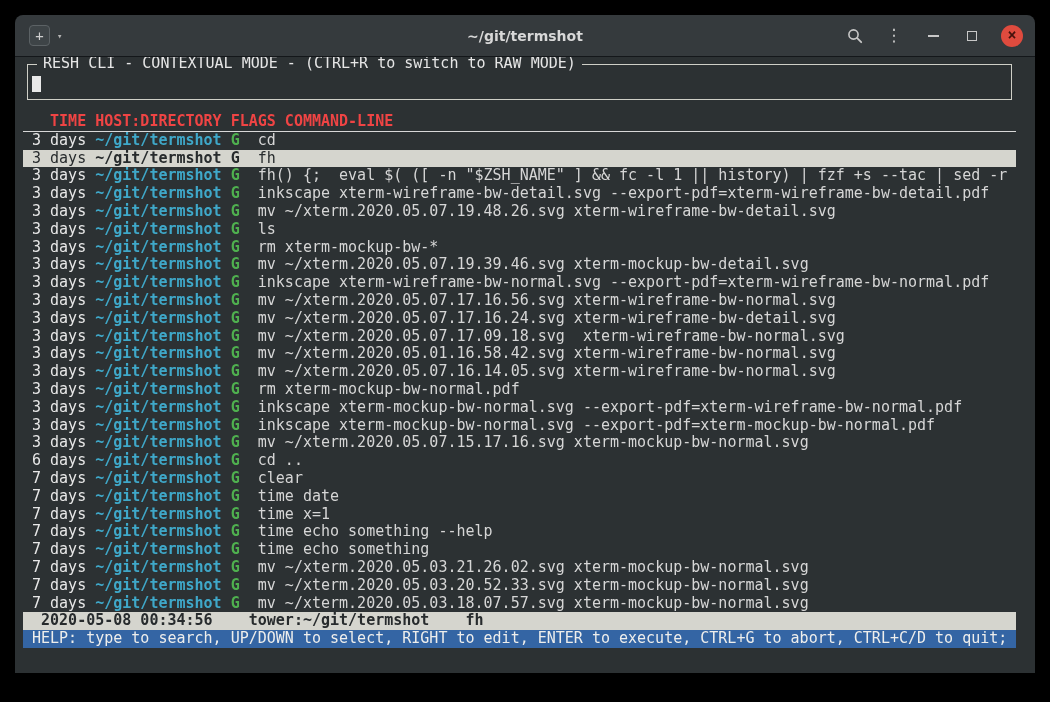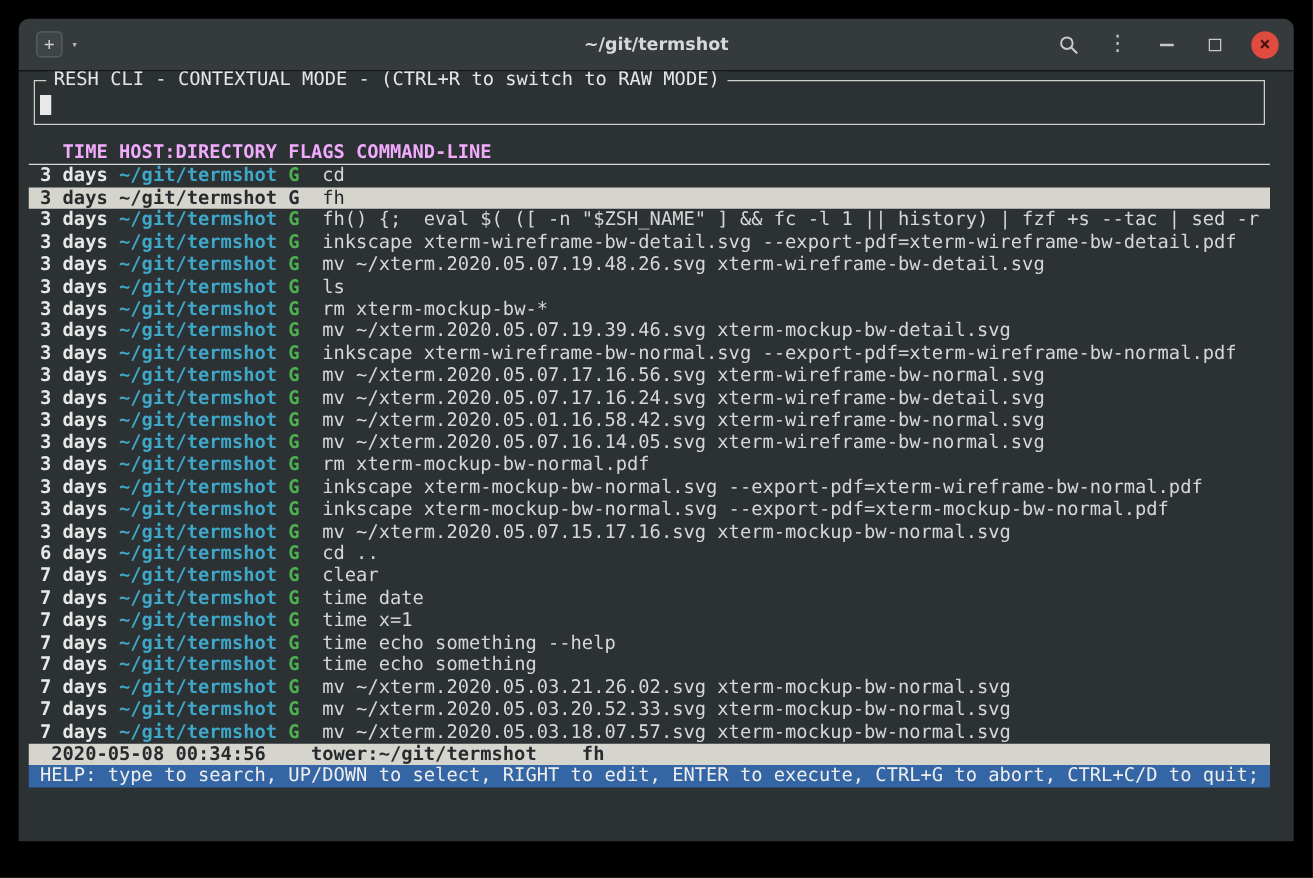--- a/index.html
+++ b/index.html
@@ -36,24 +36,24 @@
   
   .terminal{position:absolute;left:0;top:42px;width:1020px;height:616px;background:var(--terminal-bg);
             padding:2px 0 0 8px;font-size:15px;line-height:17.8px;color:var(--text);overflow:hidden}
 
   .search-box{position:relative;margin:5px 0 0 4px;width:985px;height:36px;border:1px solid var(--border-light)}
   .box-title{position:absolute;top:-10px;left:9px;background:var(--terminal-bg);padding:0 6px;
              color:#e6e6e6;font-size:15px;white-space:pre}
   .cursor{position:absolute;left:4px;top:11px;width:9px;height:16px;background:#e9e9e9}
 
   .pline{padding-left:9px;width:993px;white-space:pre;overflow:hidden}
-  .list-header{margin-top:13px;font-weight:bold;color:#f0abfc;border-bottom:1px solid #d8d8d8}
+  .list-header{margin-top:13px;font-weight:bold;color:#ef4444;border-bottom:1px solid #d8d8d8}
 
   .row{height:17.8px}
-  .row .t{font-weight:bold;color:#e8e8e8}
+  .row .t{font-weight:normal;color:#e8e8e8}
   .row .d{font-weight:bold;color:var(--directory-cyan)}
   .row .g{font-weight:bold;color:var(--flag-green)}
   .row .c{color:var(--text)}
   .row.selected{background:var(--selection-bg)}
   .row.selected .t,.row.selected .d,.row.selected .g,.row.selected .c{color:var(--selection-fg)}
 
   .status-bar{background:var(--status-bg);color:var(--status-fg);font-weight:bold}
   .help-bar{background:var(--help-bg);color:var(--help-fg)}
 </style>
 </head>
@@ -107,20 +107,21 @@
         <div class="pline row selected"><span class="t">3 days</span> <span class="d">~/git/termshot</span> <span class="g">G</span>  <span class="c">fh</span></div>
         <div class="pline row"><span class="t">3 days</span> <span class="d">~/git/termshot</span> <span class="g">G</span>  <span class="c">fh() {;  eval $( ([ -n "$ZSH_NAME" ] &amp;&amp; fc -l 1 || history) | fzf +s --tac | sed -r</span></div>
         <div class="pline row"><span class="t">3 days</span> <span class="d">~/git/termshot</span> <span class="g">G</span>  <span class="c">inkscape xterm-wireframe-bw-detail.svg --export-pdf=xterm-wireframe-bw-detail.pdf</span></div>
         <div class="pline row"><span class="t">3 days</span> <span class="d">~/git/termshot</span> <span class="g">G</span>  <span class="c">mv ~/xterm.2020.05.07.19.48.26.svg xterm-wireframe-bw-detail.svg</span></div>
         <div class="pline row"><span class="t">3 days</span> <span class="d">~/git/termshot</span> <span class="g">G</span>  <span class="c">ls</span></div>
         <div class="pline row"><span class="t">3 days</span> <span class="d">~/git/termshot</span> <span class="g">G</span>  <span class="c">rm xterm-mockup-bw-*</span></div>
         <div class="pline row"><span class="t">3 days</span> <span class="d">~/git/termshot</span> <span class="g">G</span>  <span class="c">mv ~/xterm.2020.05.07.19.39.46.svg xterm-mockup-bw-detail.svg</span></div>
         <div class="pline row"><span class="t">3 days</span> <span class="d">~/git/termshot</span> <span class="g">G</span>  <span class="c">inkscape xterm-wireframe-bw-normal.svg --export-pdf=xterm-wireframe-bw-normal.pdf</span></div>
         <div class="pline row"><span class="t">3 days</span> <span class="d">~/git/termshot</span> <span class="g">G</span>  <span class="c">mv ~/xterm.2020.05.07.17.16.56.svg xterm-wireframe-bw-normal.svg</span></div>
         <div class="pline row"><span class="t">3 days</span> <span class="d">~/git/termshot</span> <span class="g">G</span>  <span class="c">mv ~/xterm.2020.05.07.17.16.24.svg xterm-wireframe-bw-detail.svg</span></div>
+        <div class="pline row"><span class="t">3 days</span> <span class="d">~/git/termshot</span> <span class="g">G</span>  <span class="c">mv ~/xterm.2020.05.07.17.09.18.svg  xterm-wireframe-bw-normal.svg</span></div>
         <div class="pline row"><span class="t">3 days</span> <span class="d">~/git/termshot</span> <span class="g">G</span>  <span class="c">mv ~/xterm.2020.05.01.16.58.42.svg xterm-wireframe-bw-normal.svg</span></div>
         <div class="pline row"><span class="t">3 days</span> <span class="d">~/git/termshot</span> <span class="g">G</span>  <span class="c">mv ~/xterm.2020.05.07.16.14.05.svg xterm-wireframe-bw-normal.svg</span></div>
         <div class="pline row"><span class="t">3 days</span> <span class="d">~/git/termshot</span> <span class="g">G</span>  <span class="c">rm xterm-mockup-bw-normal.pdf</span></div>
         <div class="pline row"><span class="t">3 days</span> <span class="d">~/git/termshot</span> <span class="g">G</span>  <span class="c">inkscape xterm-mockup-bw-normal.svg --export-pdf=xterm-wireframe-bw-normal.pdf</span></div>
         <div class="pline row"><span class="t">3 days</span> <span class="d">~/git/termshot</span> <span class="g">G</span>  <span class="c">inkscape xterm-mockup-bw-normal.svg --export-pdf=xterm-mockup-bw-normal.pdf</span></div>
         <div class="pline row"><span class="t">3 days</span> <span class="d">~/git/termshot</span> <span class="g">G</span>  <span class="c">mv ~/xterm.2020.05.07.15.17.16.svg xterm-mockup-bw-normal.svg</span></div>
         <div class="pline row"><span class="t">6 days</span> <span class="d">~/git/termshot</span> <span class="g">G</span>  <span class="c">cd ..</span></div>
         <div class="pline row"><span class="t">7 days</span> <span class="d">~/git/termshot</span> <span class="g">G</span>  <span class="c">clear</span></div>
         <div class="pline row"><span class="t">7 days</span> <span class="d">~/git/termshot</span> <span class="g">G</span>  <span class="c">time date</span></div>
         <div class="pline row"><span class="t">7 days</span> <span class="d">~/git/termshot</span> <span class="g">G</span>  <span class="c">time x=1</span></div>

